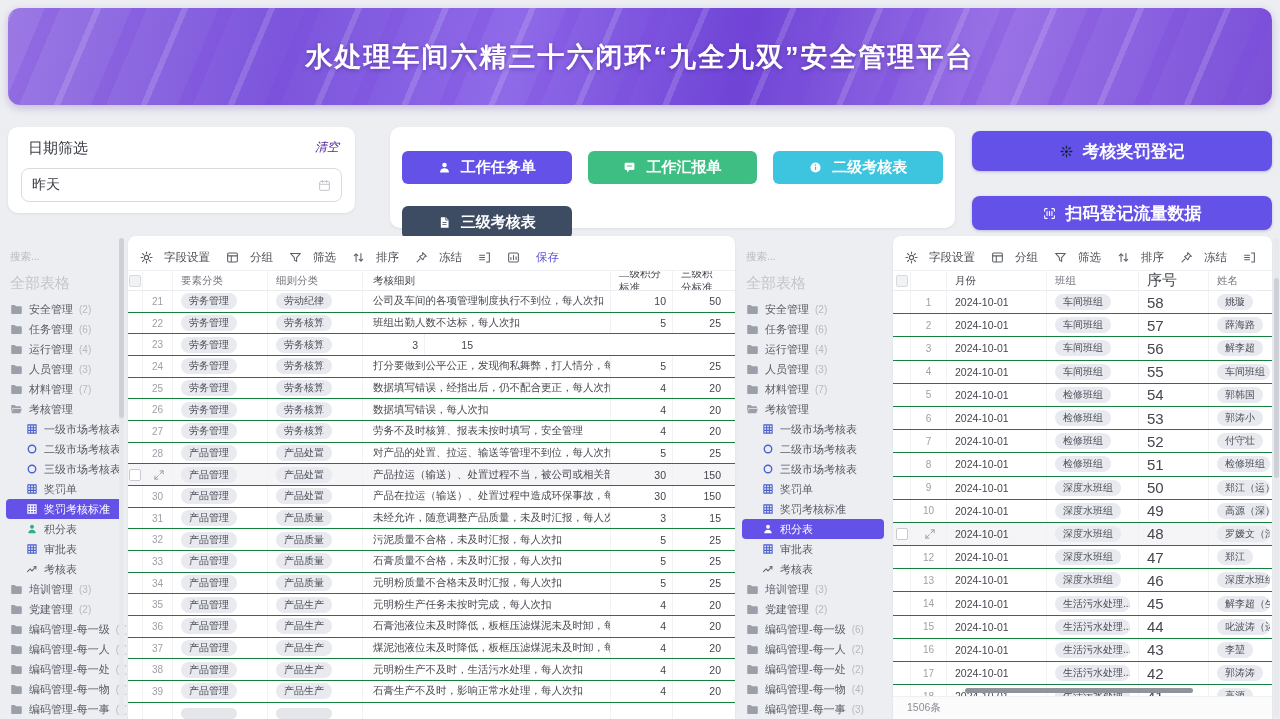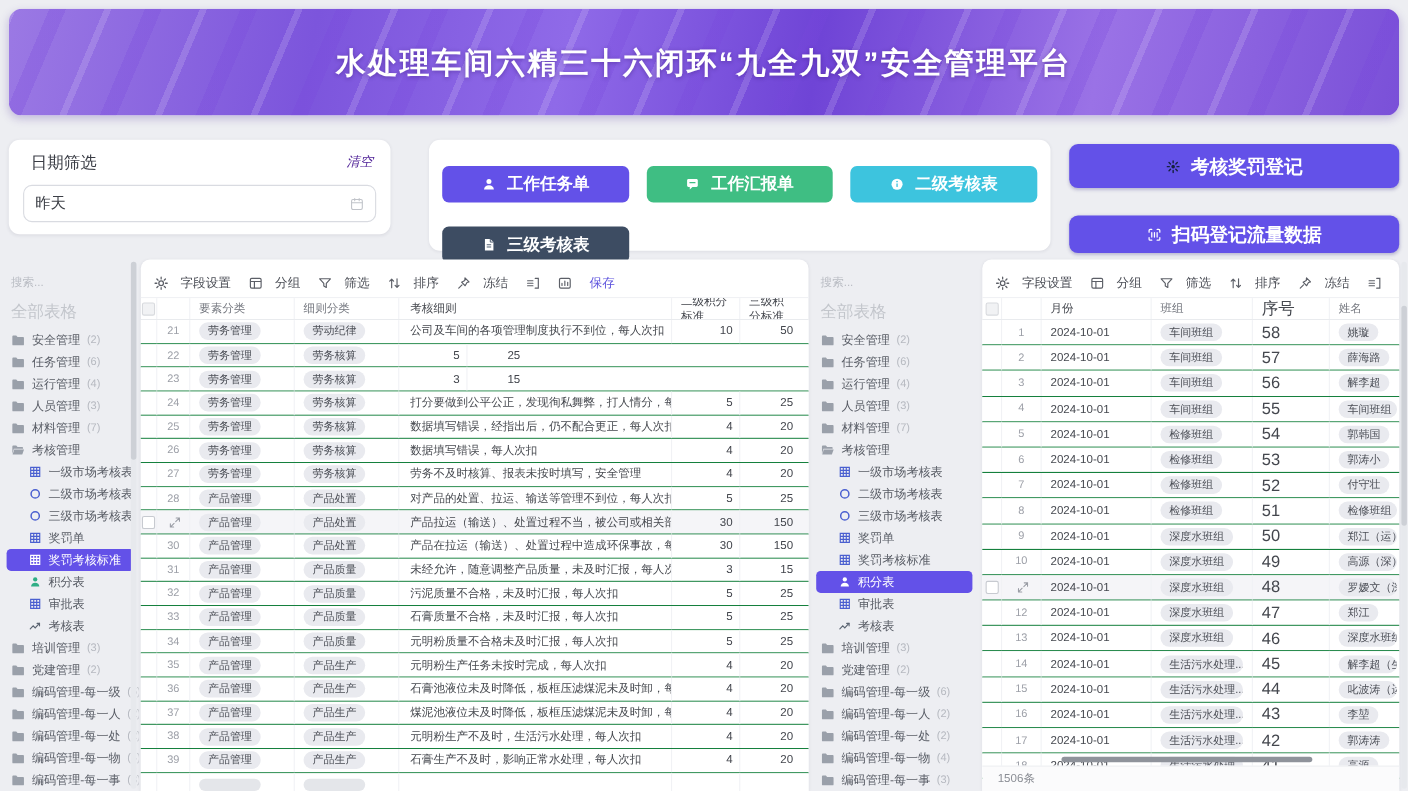--- a/index.html
+++ b/index.html
@@ -480,20 +480,21 @@
       </div>
       <div class="mt-row">
         <div class="cell c-check"></div>
         <div class="cell c-num">22</div>
         <div class="cell c-cat">
           <span class="pill">劳务管理</span>
         </div>
         <div class="cell c-sub">
           <span class="pill">劳务核算</span>
         </div>
+        <div class="cell c-rule">班组出勤人数不达标，每人次扣</div>
         <div class="cell c-v2">5</div>
         <div class="cell c-v3 last">25</div>
       </div>
       <div class="mt-row">
         <div class="cell c-check"></div>
         <div class="cell c-num">23</div>
         <div class="cell c-cat">
           <span class="pill">劳务管理</span>
         </div>
         <div class="cell c-sub">

